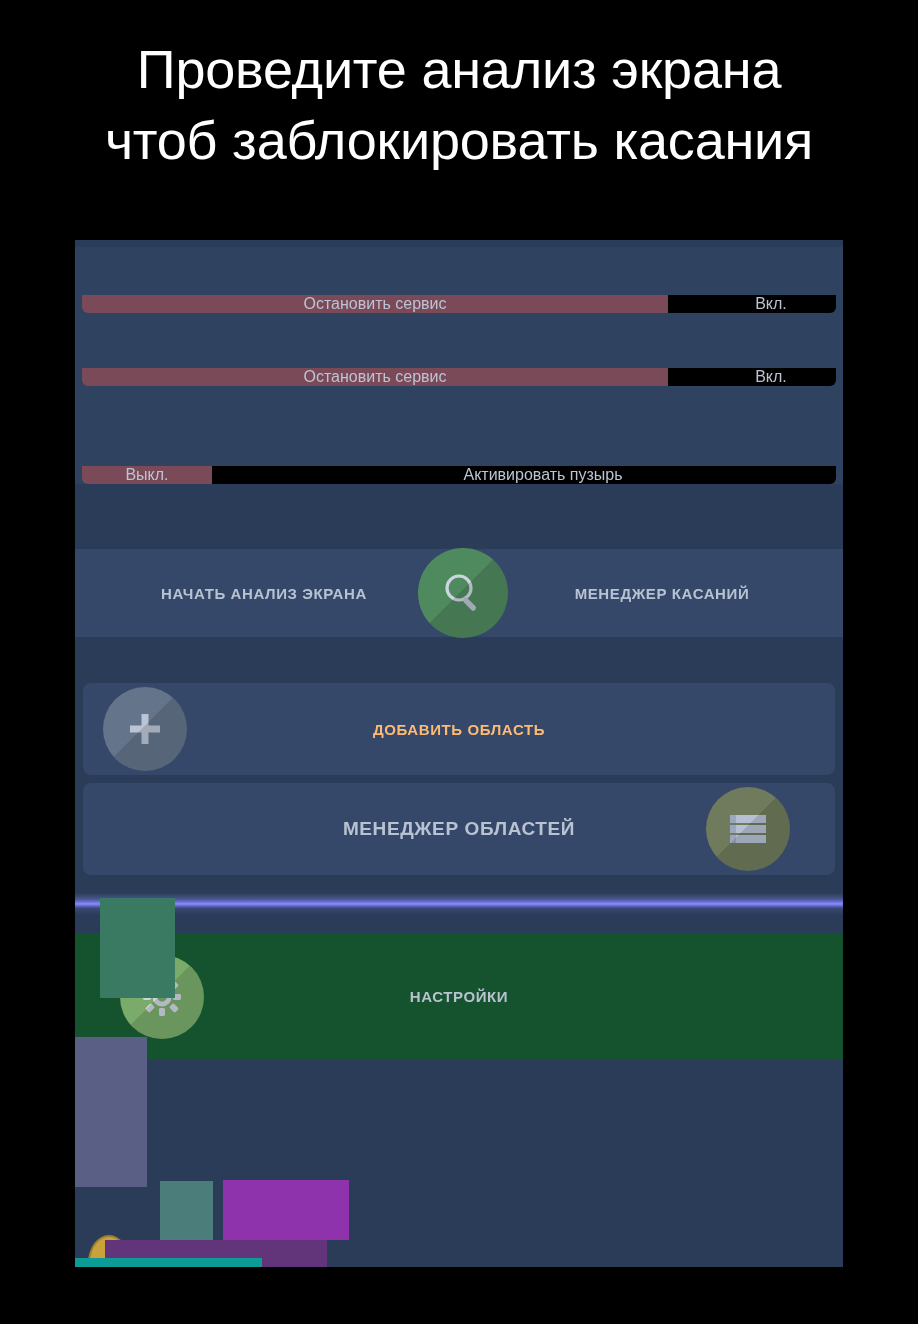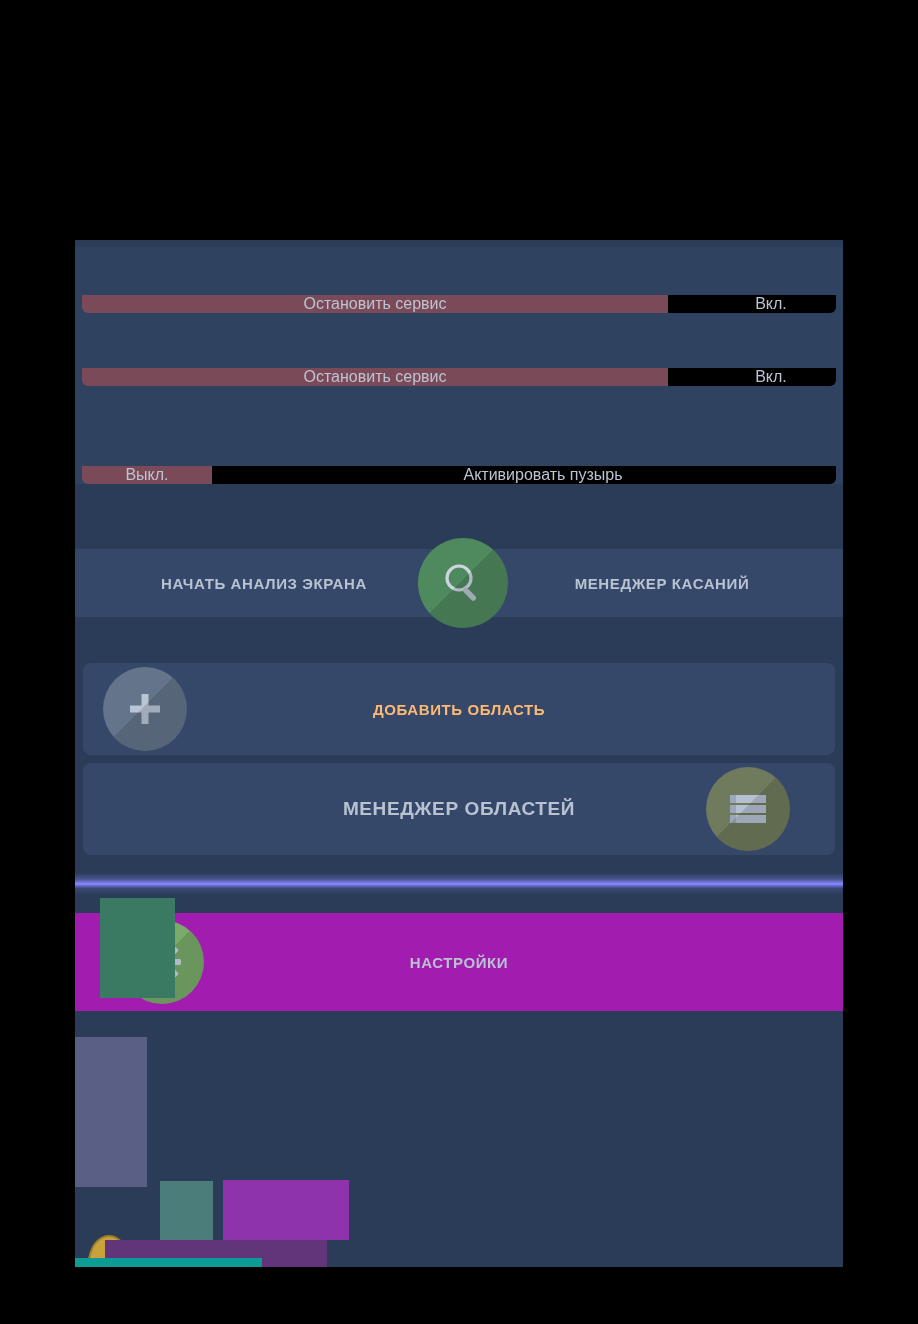--- a/index.html
+++ b/index.html
@@ -40,21 +40,21 @@
   .tg-green{background:#000000;padding-left:38px;}
   .tg-wide{flex:1 1 auto;}
   .tg-narrow{flex:0 0 130px;}
 
   
   .gap{background:#2a3c58;}
   .section{background:#35486a;}
 
   .row-split{
     display:flex;align-items:center;justify-content:space-between;
-    height:68px;padding:0 17px;position:relative;
+    height:88px;padding:0 17px;position:relative;
   }
   .row-label{
     font-size:15px;font-weight:700;letter-spacing:0.6px;
     color:#b9c2d1;text-align:center;
   }
   .row-label.left{flex:1 1 0;padding-left:18px;}
   .row-label.right{flex:1 1 0;padding-right:10px;}
 
   
   .icon-circle{
@@ -109,21 +109,21 @@
         rgba(96,108,190,0.55) 28%,
         #7b7ef0 46%,
         #8f8fff 50%,
         #6f72e0 55%,
         rgba(74,86,150,0.45) 70%,
         rgba(47,60,92,0) 100%);
   }
 
   
   .settings-row{
-    position:relative;height:98px;background:#a21caf;
+    position:relative;height:127px;background:#14532d;
     display:flex;align-items:center;
   }
   .settings-row .set-label{
     position:absolute;left:0;right:0;text-align:center;
     font-size:15px;font-weight:700;letter-spacing:0.6px;color:#b9c2d1;
   }
   .settings-row .set-icon{position:absolute;left:45px;}
 
   
   .ovl{position:absolute;}
@@ -134,20 +134,22 @@
   .ovl-purple2{left:30px;top:1000px;width:222px;height:58px;background:#62357a;z-index:6;}
   .ovl-coin{left:13px;top:995px;width:38px;height:52px;border-radius:50%;
             background:#c9a23c;border:2px solid #a07f2a;z-index:5;}
   .ovl-tealbar{left:0px;top:1018px;width:187px;height:10px;background:#0d9b96;z-index:7;}
 </style>
 </head>
 <body>
 
 <div class="stage">
 
+  <div class="headline">Проведите анализ экрана
+чтоб заблокировать касания</div>
 
   <div class="panel">
 
     <div class="toggle-block">
 
       <div class="toggle-row">
         <div class="tg-seg tg-red tg-wide">Остановить сервис</div>
         <div class="tg-seg tg-green tg-narrow">Вкл.</div>
       </div>
 

